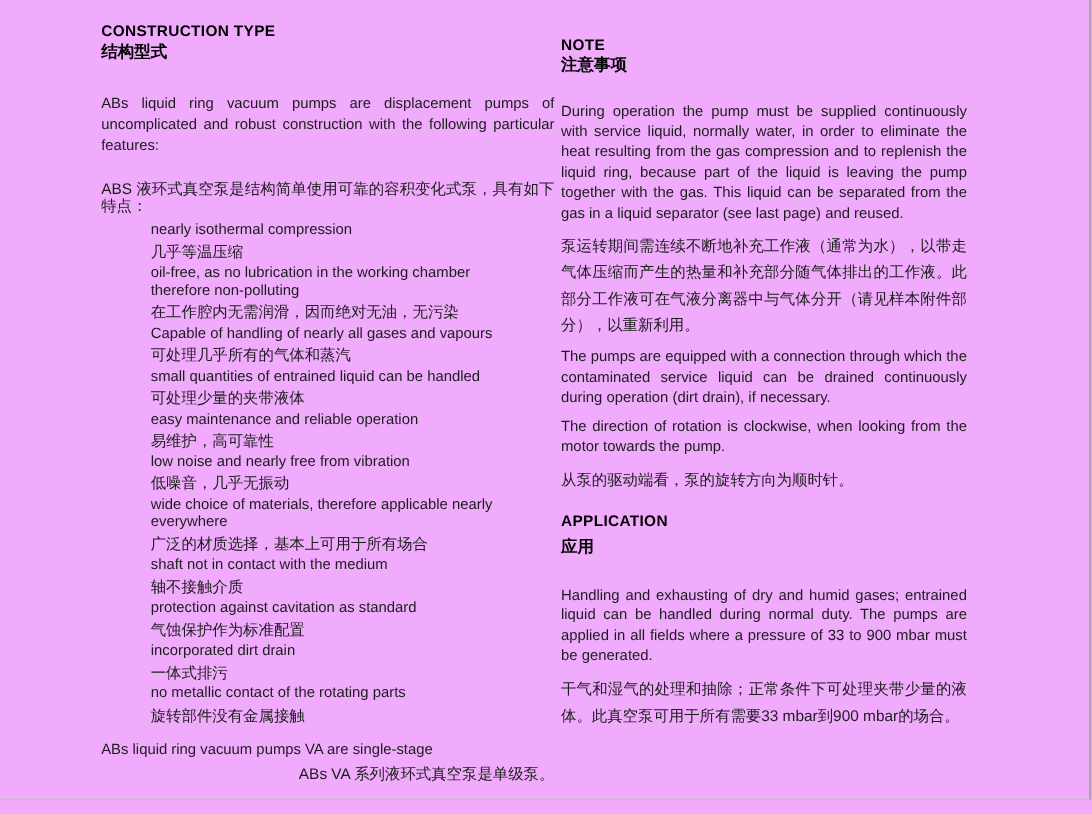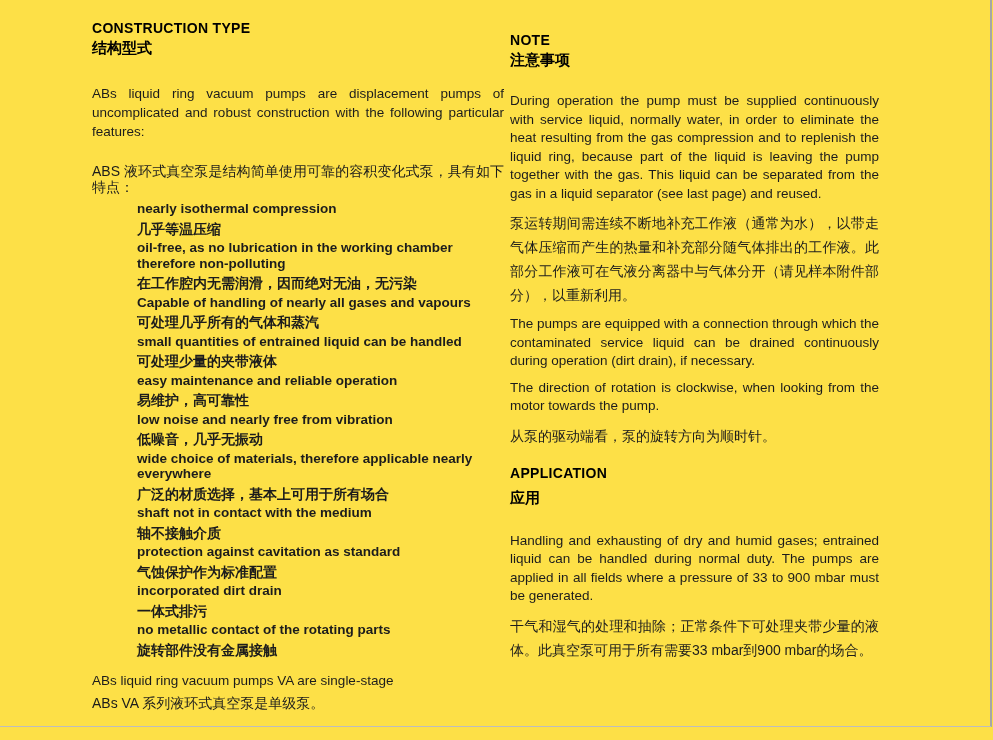--- a/index.html
+++ b/index.html
@@ -1,47 +1,47 @@
 <!DOCTYPE html>
 <html><head>
 <meta charset="utf-8">
 <style>
   html,body{margin:0;padding:0;}
   body{
     width:993px;height:740px;background:#ffffff;
     font-family:"Liberation Sans","DejaVu Sans",sans-serif;
     color:#1c1c1c;-webkit-font-smoothing:antialiased;
   }
-  .page{position:relative;width:993px;height:740px;background:#fde047;overflow:hidden;}
+  .page{position:relative;width:993px;height:740px;background:#f0abfc;overflow:hidden;}
 
   
   .edge-right{position:absolute;left:990px;top:0;width:2px;height:727px;background:#a6a6a6;}
   .edge-bottom{position:absolute;left:0;top:726px;width:991px;height:1px;background:#bdbdbd;}
 
   .col-left{position:absolute;left:92px;top:19px;width:412px;}
   .col-right{position:absolute;left:510px;top:31px;width:369px;}
 
   .head-en{font-size:14px;font-weight:bold;line-height:19px;letter-spacing:.3px;color:#000;}
   .head-zh{font-size:15px;font-weight:bold;line-height:20px;color:#000;}
 
   .para{margin:0;}
   .para.en{font-size:13.5px;line-height:18.5px;text-align:justify;}
   .para.zh{font-size:14px;line-height:24px;text-align:justify;}
   .para + .para{margin-top:8px;}
 
   .intro-en{margin-top:26px;font-size:13.5px;line-height:19px;text-align:justify;}
   .intro-zh{margin-top:22px;font-size:14px;line-height:16px;text-align:justify;}
 
-  .features{margin-top:6px;margin-left:45px;width:346px;font-weight:bold;}
+  .features{margin-top:6px;margin-left:45px;width:346px;}
   .feature{font-size:13.5px;line-height:15.5px;margin-bottom:4px;}
   .feature.zh{font-size:14px;line-height:16px;margin-bottom:3.5px;}
 
   .footer-lines{margin-top:12px;}
   .footer-en{font-size:13.5px;line-height:22.5px;}
-  .footer-zh{font-size:14px;line-height:22.5px;}
+  .footer-zh{font-size:14px;line-height:22.5px;text-align:right;}
 
   .note-paras{margin-top:22px;}
   .app-head{margin-top:16px;}
   .app-paras{margin-top:24px;}
   .head-gap{height:5px;}
 </style>
 </head>
 <body>
 
 <div class="page">

